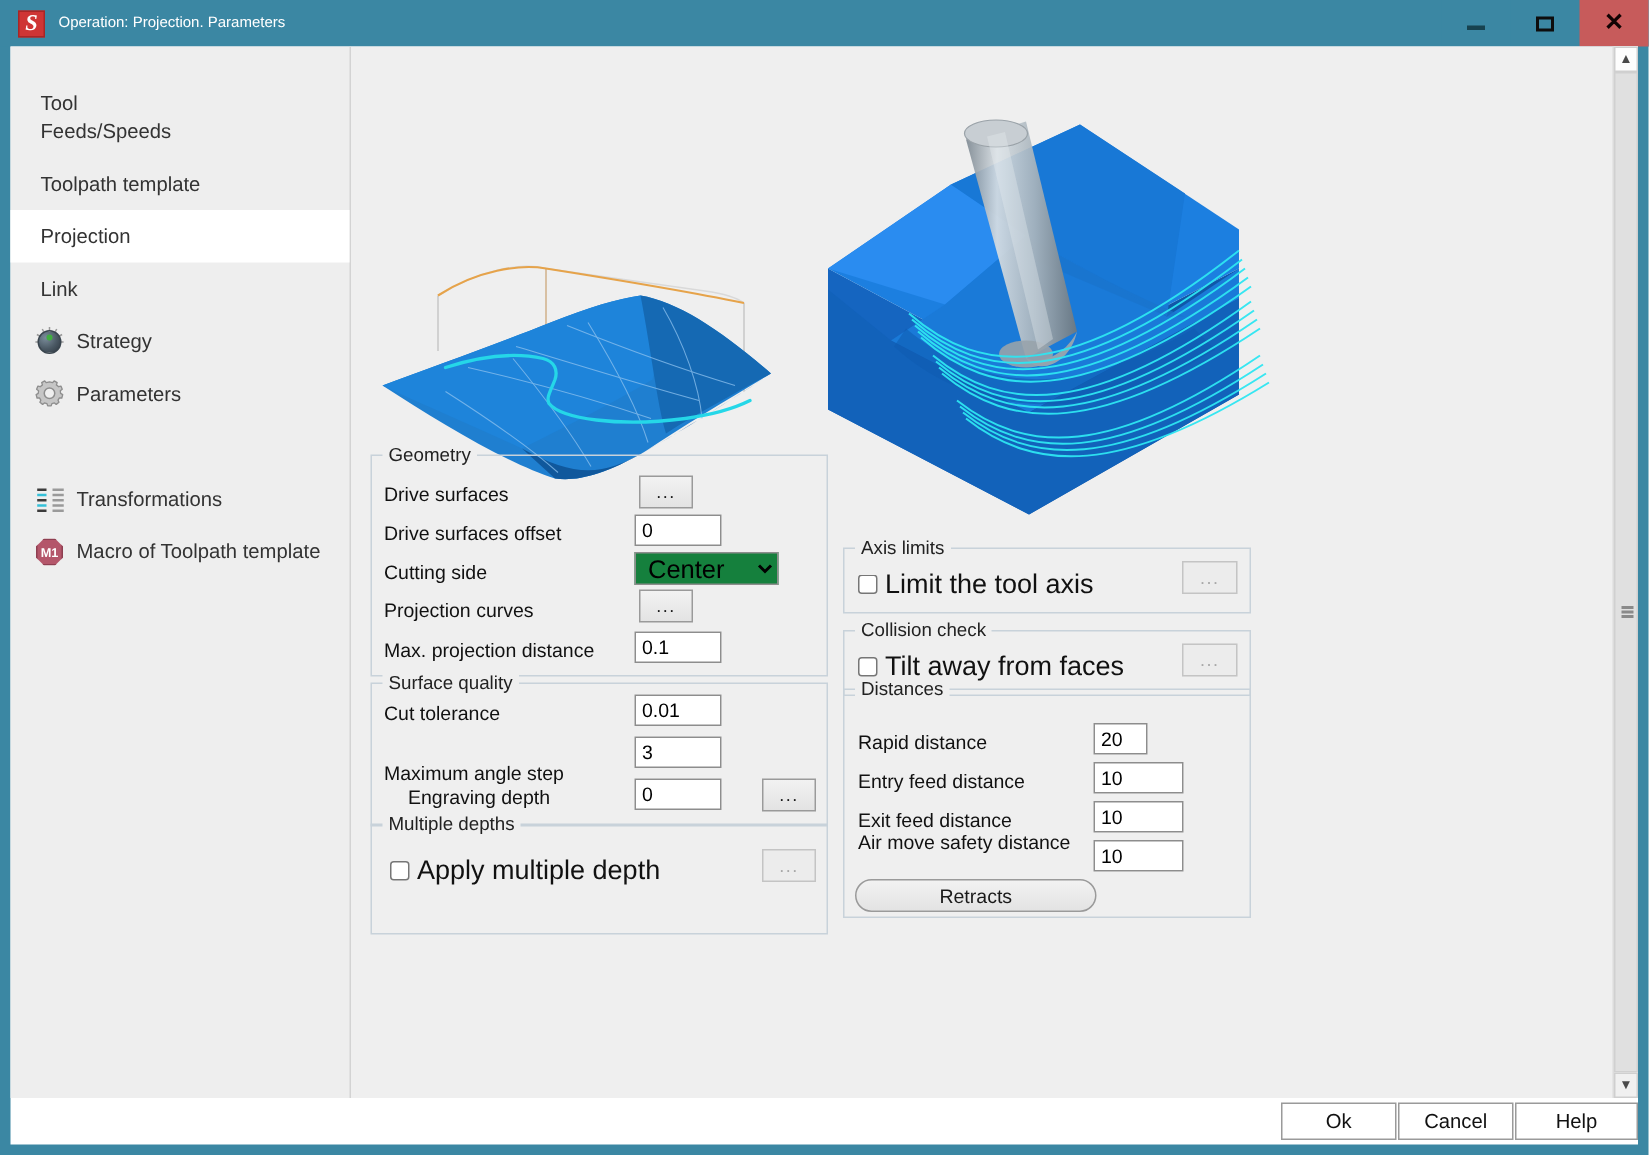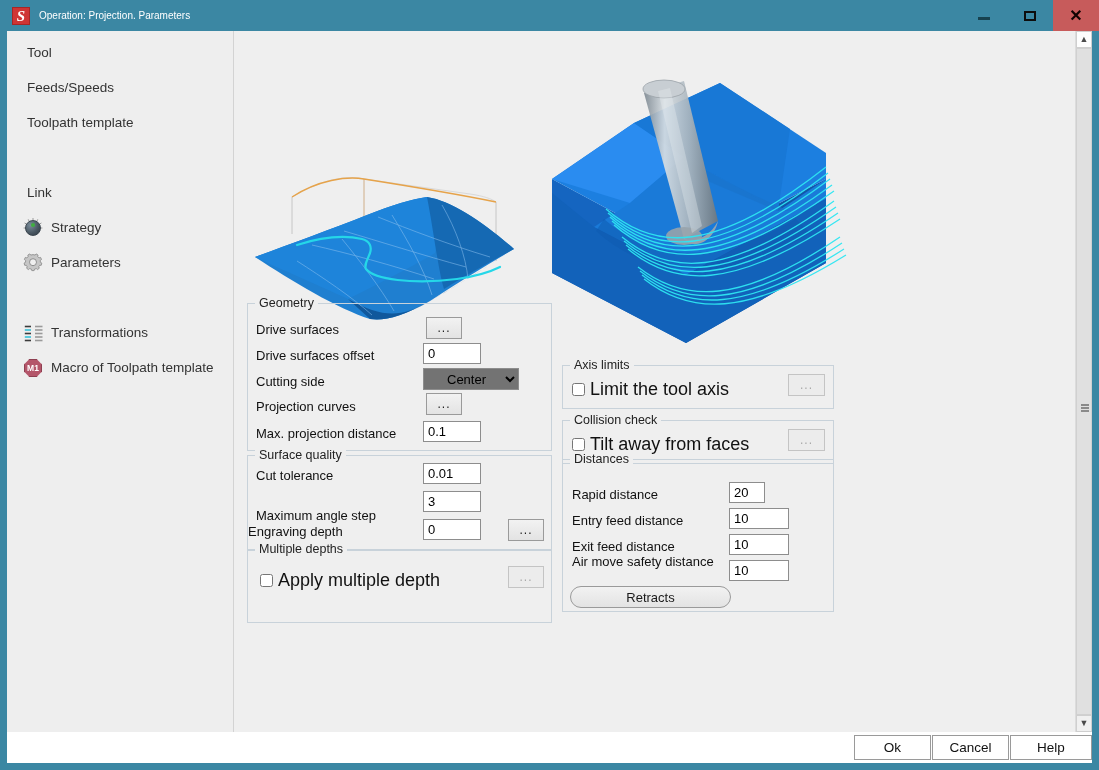--- a/index.html
+++ b/index.html
@@ -288,24 +288,24 @@
     cursor: default;
     padding: 0;
   }
   .btn.dots { font-size: 12px; letter-spacing: 1px; line-height: 1; }
   .btn.disabled {
     color: #a8a8a8;
     background: #ececec;
     border-color: #c4c4c4;
   }
   select.tbox {
-    padding-left: 19px;
+    padding-left: 4px;
     height: 22px;
-    font-size: 13px;
-    background: #737373;
+    font-size: 17px;
+    background: #15803d;
   }
   .cb-row {
     position: absolute;
     display: flex;
     align-items: center;
     white-space: nowrap;
   }
   .cb-row input[type=checkbox] {
     width: 13px; height: 13px;
     margin: 0 5px 0 0;
@@ -362,32 +362,35 @@
     </button>
     <button class="win-btn close" id="btn-close">
       <span class="wb-close">✕</span>
     </button>
   </div>
 
   <div id="client">
 
     <div id="sidebar">
 
-      <div class="nav-item" style="top:4px;padding-left:28px;">
+      <div class="nav-item" style="top:20px;padding-left:28px;">
         <span class="nav-label">Tool</span>
       </div>
 
       <div class="nav-item" style="top:39px;">
         <span class="nav-label">Feeds/Speeds</span>
       </div>
 
       <div class="nav-item" style="top:74px;">
         <span class="nav-label">Toolpath template</span>
       </div>
 
+      <div class="nav-item selected" style="top:109px;">
+        <span class="nav-label">Projection</span>
+      </div>
 
       <div class="nav-item" style="top:144px;">
         <span class="nav-label">Link</span>
       </div>
 
       <div class="nav-item has-icon" style="top:179px;">
         <span class="nav-icon">
           <svg class="svg-abs knob-ticks" width="20" height="20" viewBox="0 0 20 20">
             <g stroke="#9a9a9a" stroke-width="1">
               <line x1="10" y1="0" x2="10" y2="2.2"></line>
@@ -569,21 +572,21 @@
 
         <div class="group" style="left:13px; top:424px; width:305px; height:96px;">
           <span class="legend">Surface quality</span>
 
           <span class="flabel" style="left:8px; top:12px;">Cut tolerance</span>
           <input class="tbox" style="left: 175px; top: 7px; width: 58px;" type="text" value="0.01">
 
           <span class="flabel" style="left:8px; top:52px;">Maximum angle step</span>
           <input class="tbox" style="left: 175px; top: 35px; width: 58px;" type="text" value="3">
 
-          <span class="flabel" style="left:0; top:68px;">Engraving depth</span>
+          <span class="flabel" style="left:24px; top:68px;">Engraving depth</span>
           <input class="tbox" style="left: 175px; top: 63px; width: 58px;" type="text" value="0">
           <button class="btn dots" style="left:260px; top:63px; width:36px; height:22px;">...</button>
         </div>
 
         <div class="group" style="left:13px; top:518px; width:305px; height:74px;">
           <span class="legend">Multiple depths</span>
 
           <div class="cb-row" style="left:12px; top:20px;">
             <input type="checkbox" style="">
             <label>Apply multiple depth</label>

